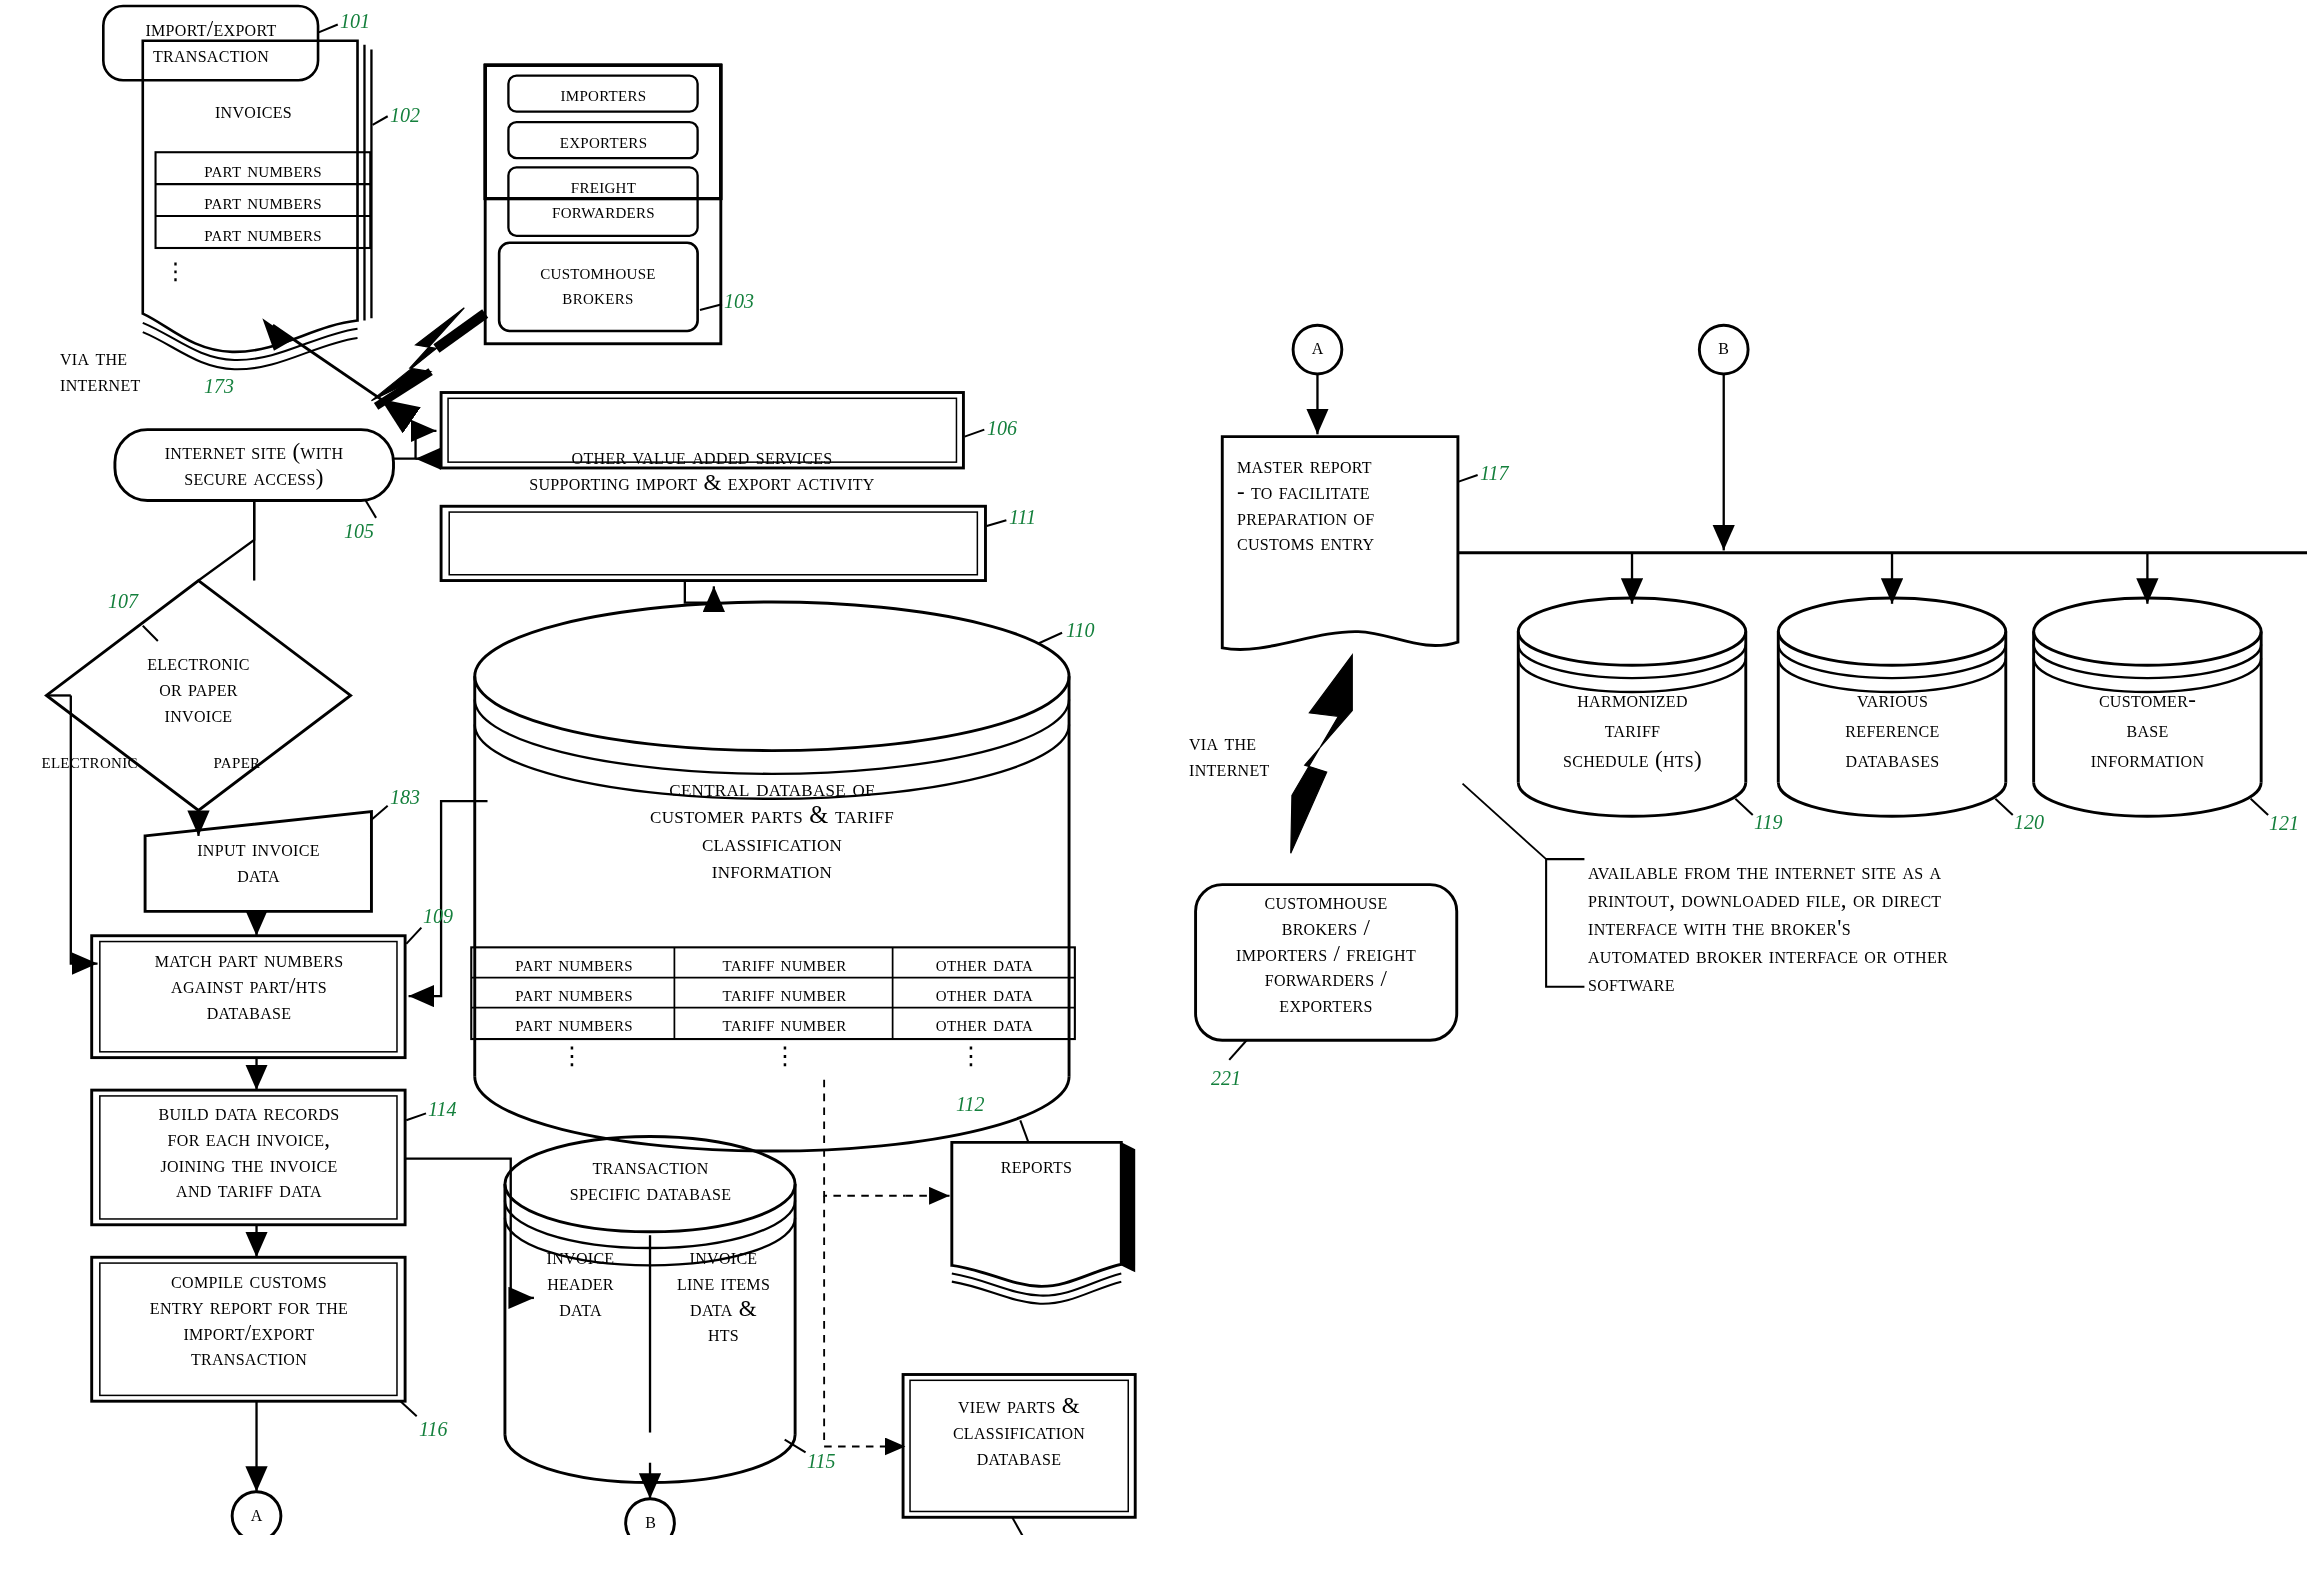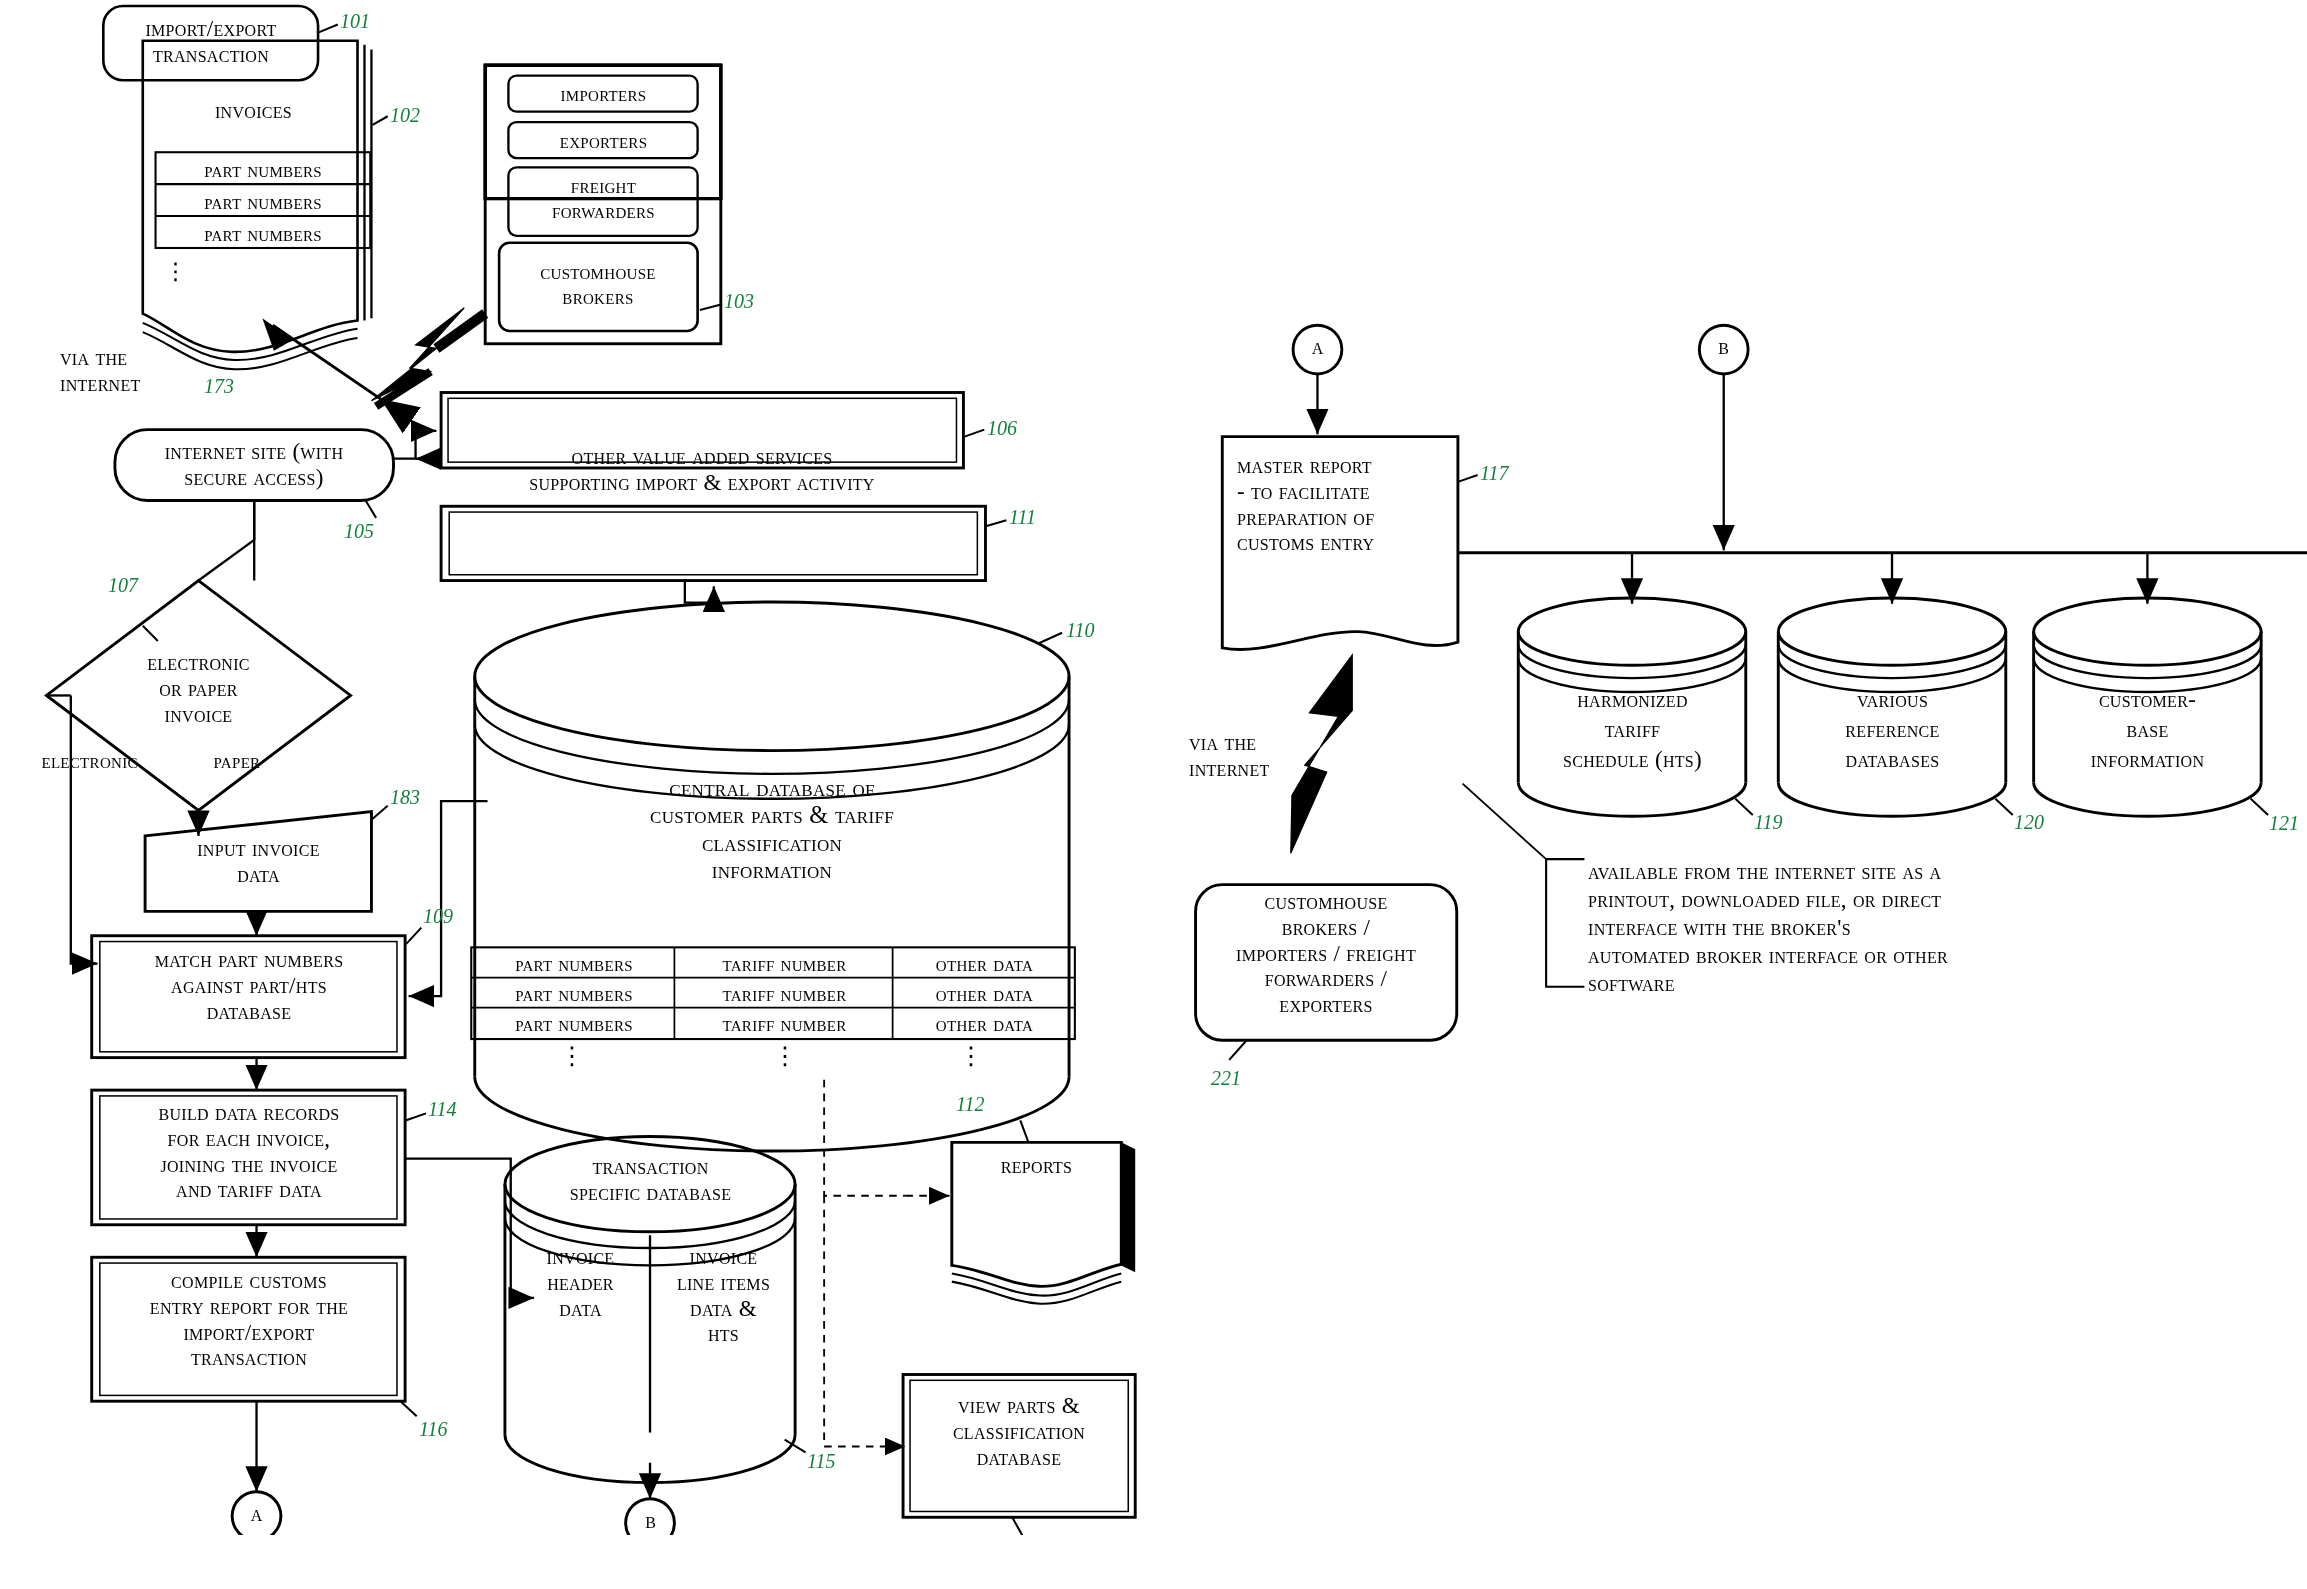--- a/index.html
+++ b/index.html
@@ -283,21 +283,21 @@
 
   <div class="lbl f34" style="left:450px; top:420px; width:504px;margin-top:24px;">Other Value Added Services
 Supporting Import &amp; Export Activity</div>
   <div class="ref" style="left:987px; top:417px;">106</div>
 
   <div class="ref" style="left:1009px; top:506px;">111</div>
 
   <div class="lbl f34" style="left:100px; top:650px; width:197px;">Electronic
 or Paper
 Invoice</div>
-  <div class="ref" style="left:108px; top:574px;">107</div>
+  <div class="ref" style="left:108px; top:590px;">107</div>
   <div class="lbl f32" style="left:8.1px; top:749px; width:163px;">Electronic</div>
   <div class="lbl f32" style="left:179px; top:749px; width:116px;">Paper</div>
 
   <div class="lbl f34" style="left:149px; top:836px; width:219px;">Input Invoice
 Data</div>
   <div class="ref" style="left:390px; top:786px;">183</div>
 
   <div class="lbl f34" style="left:102px; top:947px; width:294px;">Match Part Numbers
 Against Part/HTS
 Database</div>

